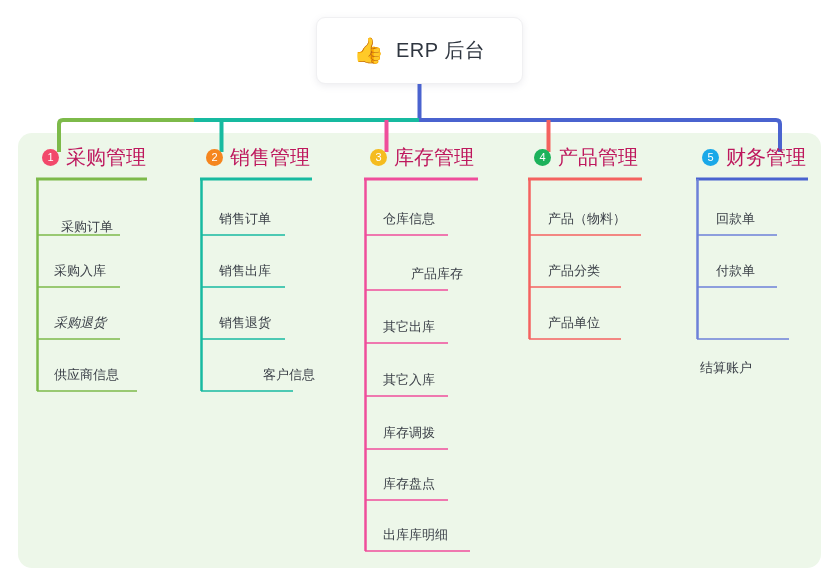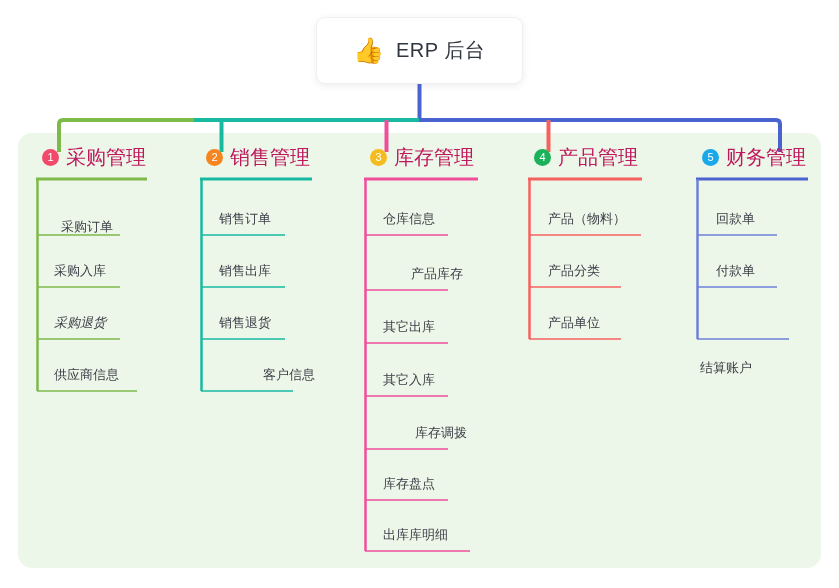--- a/index.html
+++ b/index.html
@@ -193,21 +193,21 @@
 <div class="column" id="col-3" style="left:364px;">
   <div class="col-head">
     <span class="badge" style="background:#f5bc1f;">3</span>
     <span class="col-title">库存管理</span>
   </div>
 </div>
 <div class="item" style="left:383px; top:210px;">仓库信息</div>
 <div class="item" style="left:383px; top:265px;margin-left:28px;">产品库存</div>
 <div class="item" style="left:383px; top:318px;">其它出库</div>
 <div class="item" style="left:383px; top:371px;">其它入库</div>
-<div class="item" style="left:383px; top:424px;margin-left:32px;">库存调拨</div>
+<div class="item" style="left:383px; top:424px;">库存调拨</div>
 <div class="item" style="left:383px; top:475px;">库存盘点</div>
 <div class="item" style="left:383px; top:526px;">出库库明细</div>
 
 <div class="column" id="col-4" style="left:528px;">
   <div class="col-head">
     <span class="badge" style="background:#1cb25b;">4</span>
     <span class="col-title">产品管理</span>
   </div>
 </div>
 <div class="item" style="left:548px; top:210px;">产品（物料）</div>

